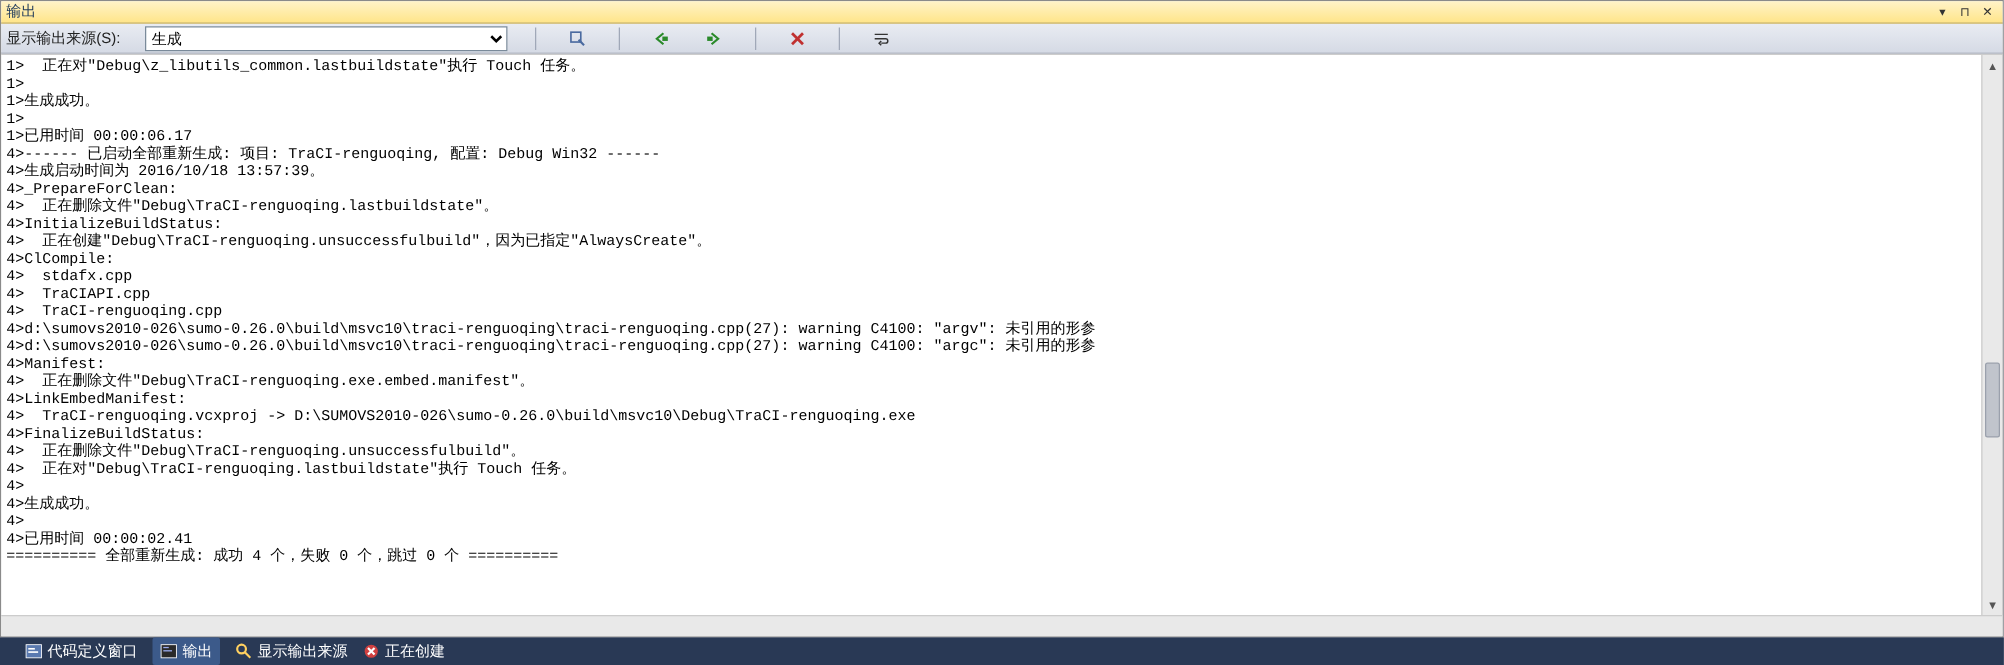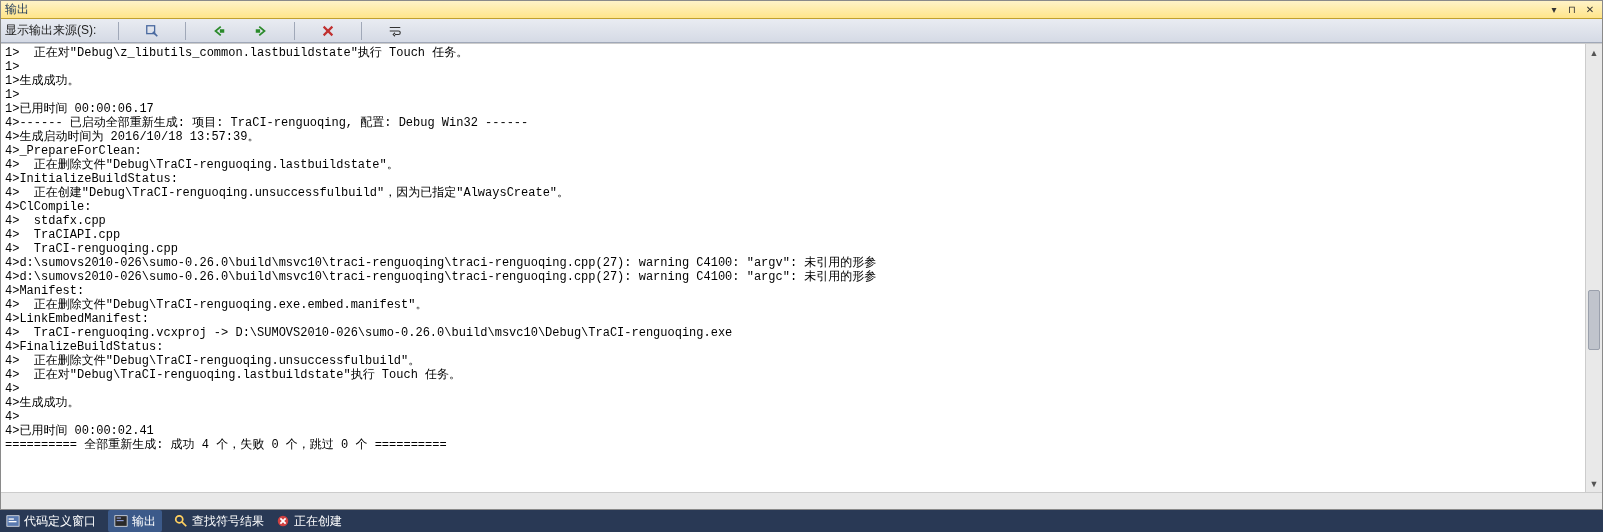--- a/index.html
+++ b/index.html
@@ -107,21 +107,21 @@
 .scrollbar-v .arrow.down { bottom: 0; }
 .scrollbar-h {
   height: 17px;
   background: #e9e9e9;
   border-top: 1px solid #ccc;
 }
 .bottom-tabs {
   background: #293955;
   height: 22px;
   display: flex;
-  padding: 0 6px;
+  padding: 0 20px;
   gap: 12px;
 }
 .bottom-tabs .tab {
   color: #fff;
   font-size: 12px;
   display: flex;
   align-items: center;
   gap: 4px;
 }
 .bottom-tabs .tab.active {
@@ -137,20 +137,23 @@
 <div class="panel">
   <div class="titlebar">
     <span class="title">输出</span>
     <span class="win-btn">▾</span>
     <span class="win-btn">⊓</span>
     <span class="win-btn">✕</span>
   </div>
 
   <div class="toolbar">
     <label>显示输出来源(S):</label>
+    <select>
+      <option>生成</option>
+    </select>
     <span class="tb-sep"></span>
     <span class="tb-btn">
       <svg class="ico" viewBox="0 0 16 16">
           <rect x="2" y="2" width="9" height="9" fill="none" stroke="#4a6aa0" stroke-width="1.5"></rect>
           <line x1="9" y1="9" x2="14" y2="14" stroke="#4a6aa0" stroke-width="2"></line>
         </svg>
     </span>
     <span class="tb-sep"></span>
     <span class="tb-btn">
       <svg class="ico" viewBox="0 0 16 16">
@@ -233,21 +236,21 @@
         <rect x="3" y="4" width="5" height="1.2" fill="#9ae"></rect>
         <rect x="3" y="7" width="8" height="1.2" fill="#9ae"></rect>
       </svg>
     <span>输出</span>
   </div>
   <div class="tab">
     <svg class="ico" viewBox="0 0 16 16">
         <circle cx="6" cy="6" r="4" fill="none" stroke="#ffd060" stroke-width="2"></circle>
         <line x1="9" y1="9" x2="14" y2="14" stroke="#ffd060" stroke-width="2"></line>
       </svg>
-    <span>查找符号结果</span>
+    <span>显示输出来源</span>
   </div>
   <div class="tab">
     <svg class="ico" viewBox="0 0 16 16">
         <circle cx="8" cy="8" r="6" fill="#d04040"></circle>
         <line x1="5" y1="5" x2="11" y2="11" stroke="#fff" stroke-width="2"></line>
         <line x1="11" y1="5" x2="5" y2="11" stroke="#fff" stroke-width="2"></line>
       </svg>
     <span>正在创建</span>
   </div>
 </div>

